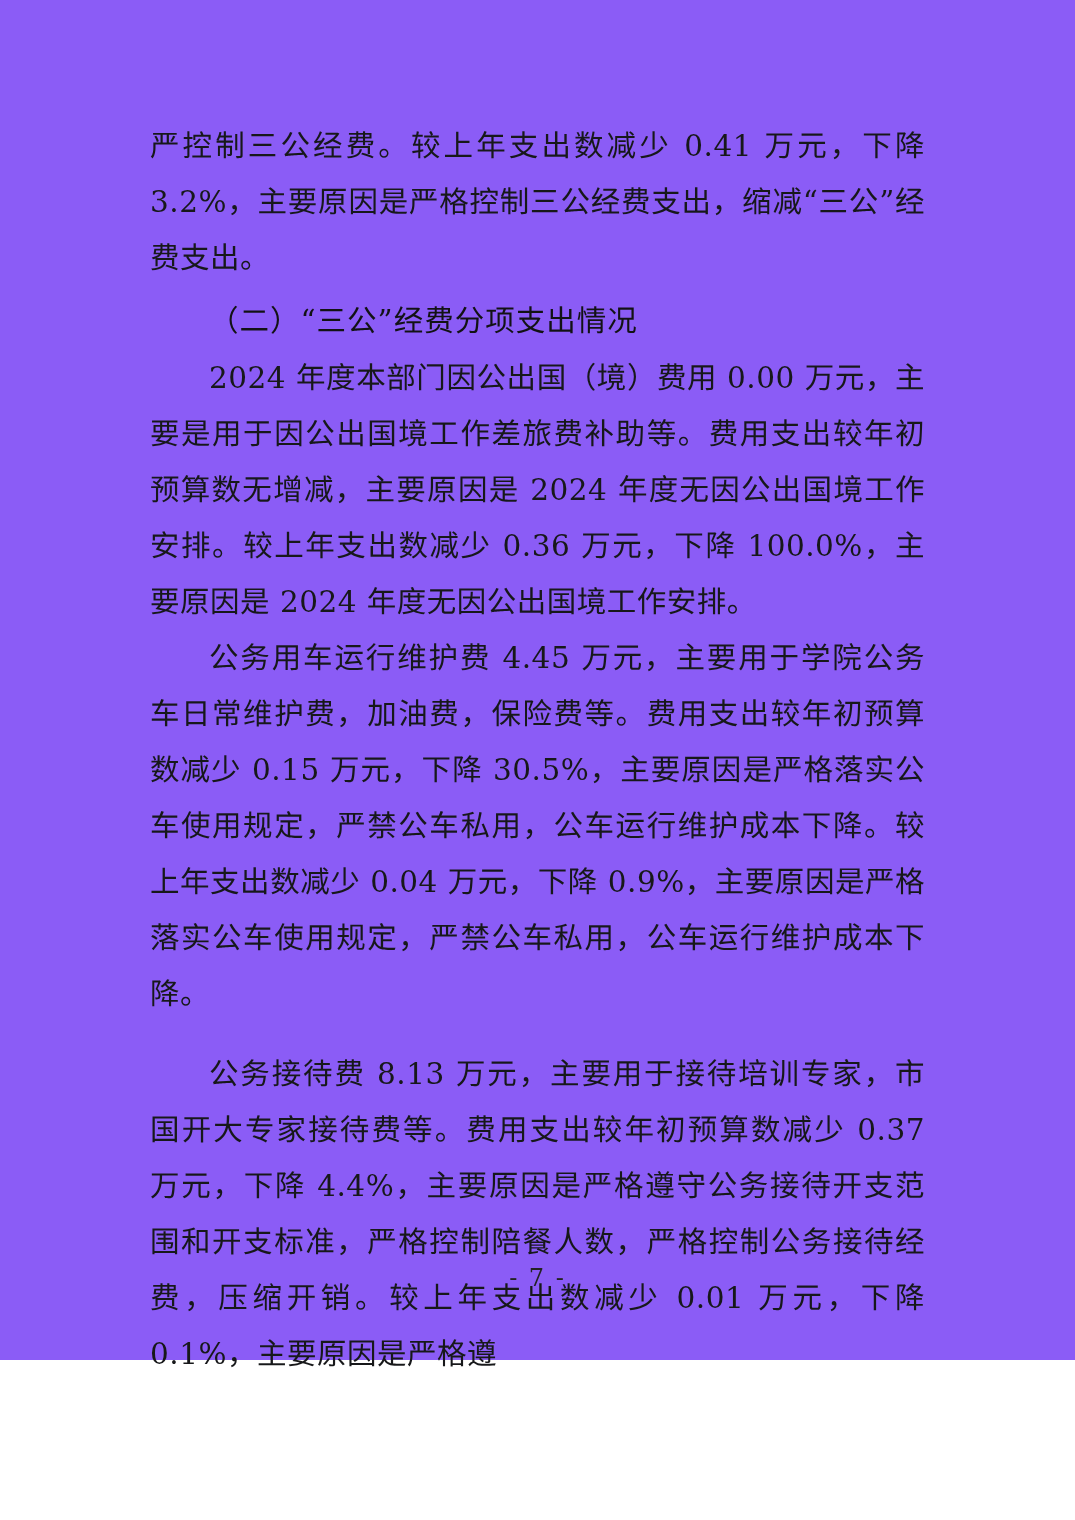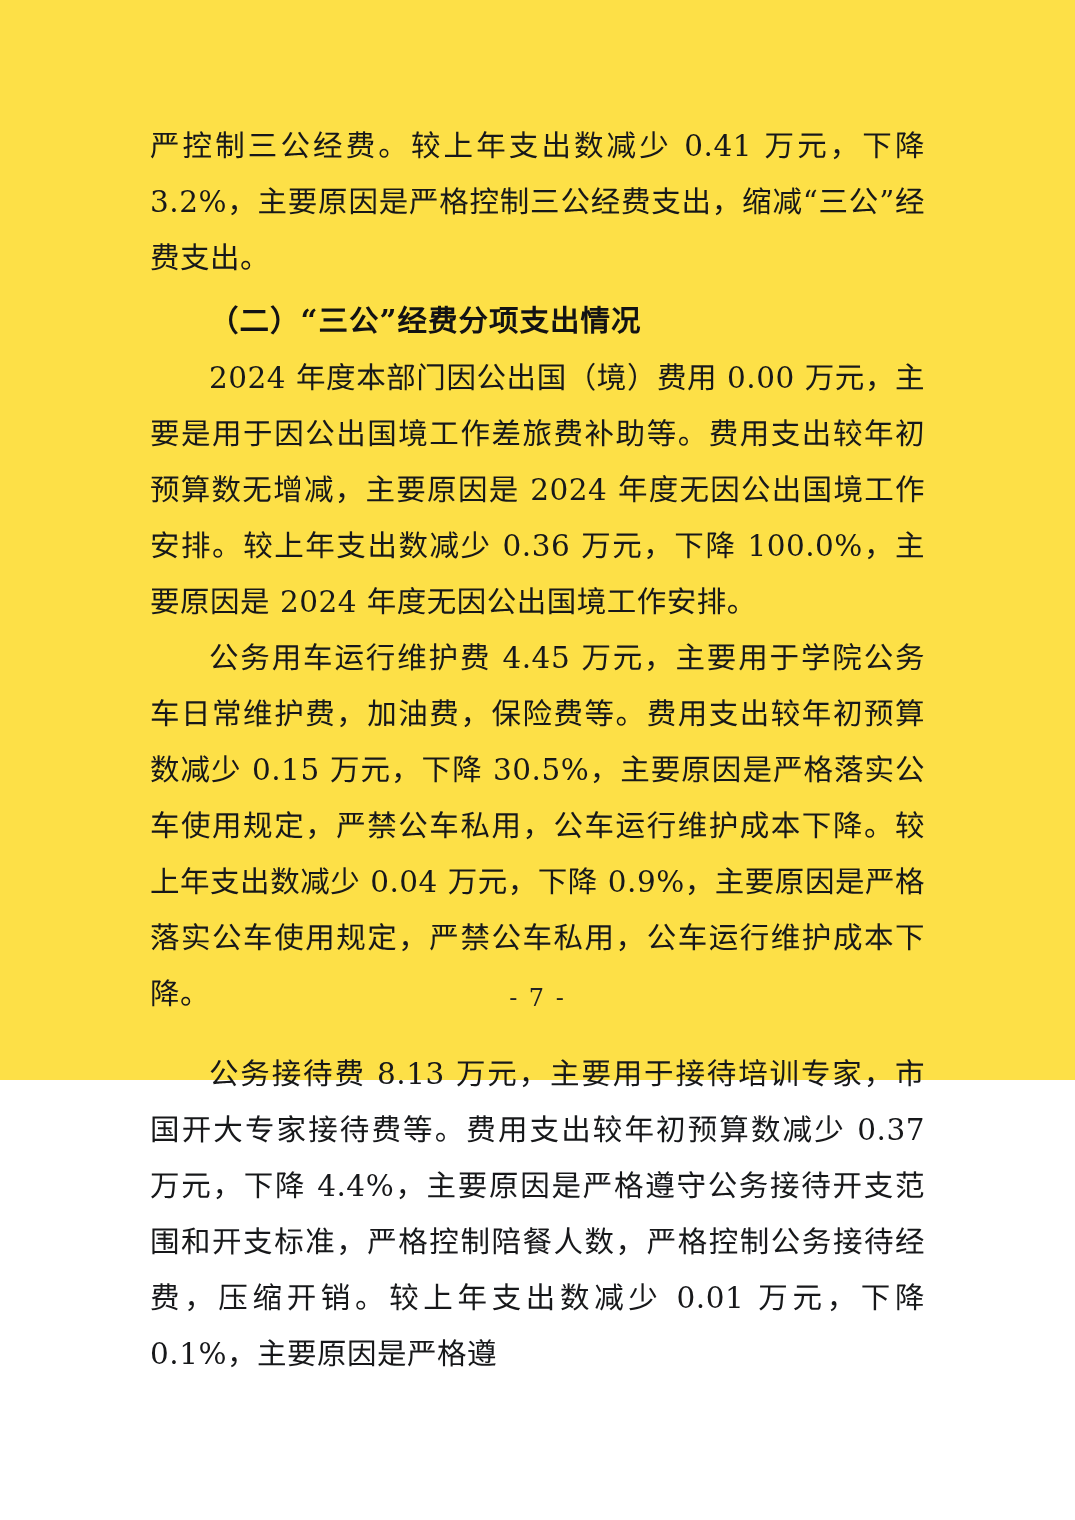--- a/index.html
+++ b/index.html
@@ -11,44 +11,44 @@
   body {
     width: 1075px;
     height: 1520px;
     overflow: hidden;
     font-family: "DejaVu Serif", "Liberation Serif", serif;
     color: #1b1b1b;
   }
   .page {
     position: relative;
     width: 1075px;
-    height: 1080px;
+    height: 1360px;
     box-sizing: border-box;
     padding: 118px 150px 0 150px;
-    background: #fde047;
+    background: #8b5cf6;
   }
   .doc-body {
     font-size: 29.5px;
     line-height: 56px;
     text-align: justify;
     text-justify: inter-ideograph;
     letter-spacing: 0.5px;
     color: #17181a;
   }
   .para {
     margin: 0;
     text-indent: 2em;
   }
   .para.no-indent {
     text-indent: 0;
   }
   .heading {
     margin: 0;
     text-indent: 2em;
-    font-weight: bold;
+    font-weight: normal;
     font-size: 29.5px;
     line-height: 58px;
     letter-spacing: 1px;
     color: #121214;
   }
   .spacer-sm { height: 6px; }
   .spacer-md { height: 24px; }
   .page-number {
     position: absolute;
     left: 0;

